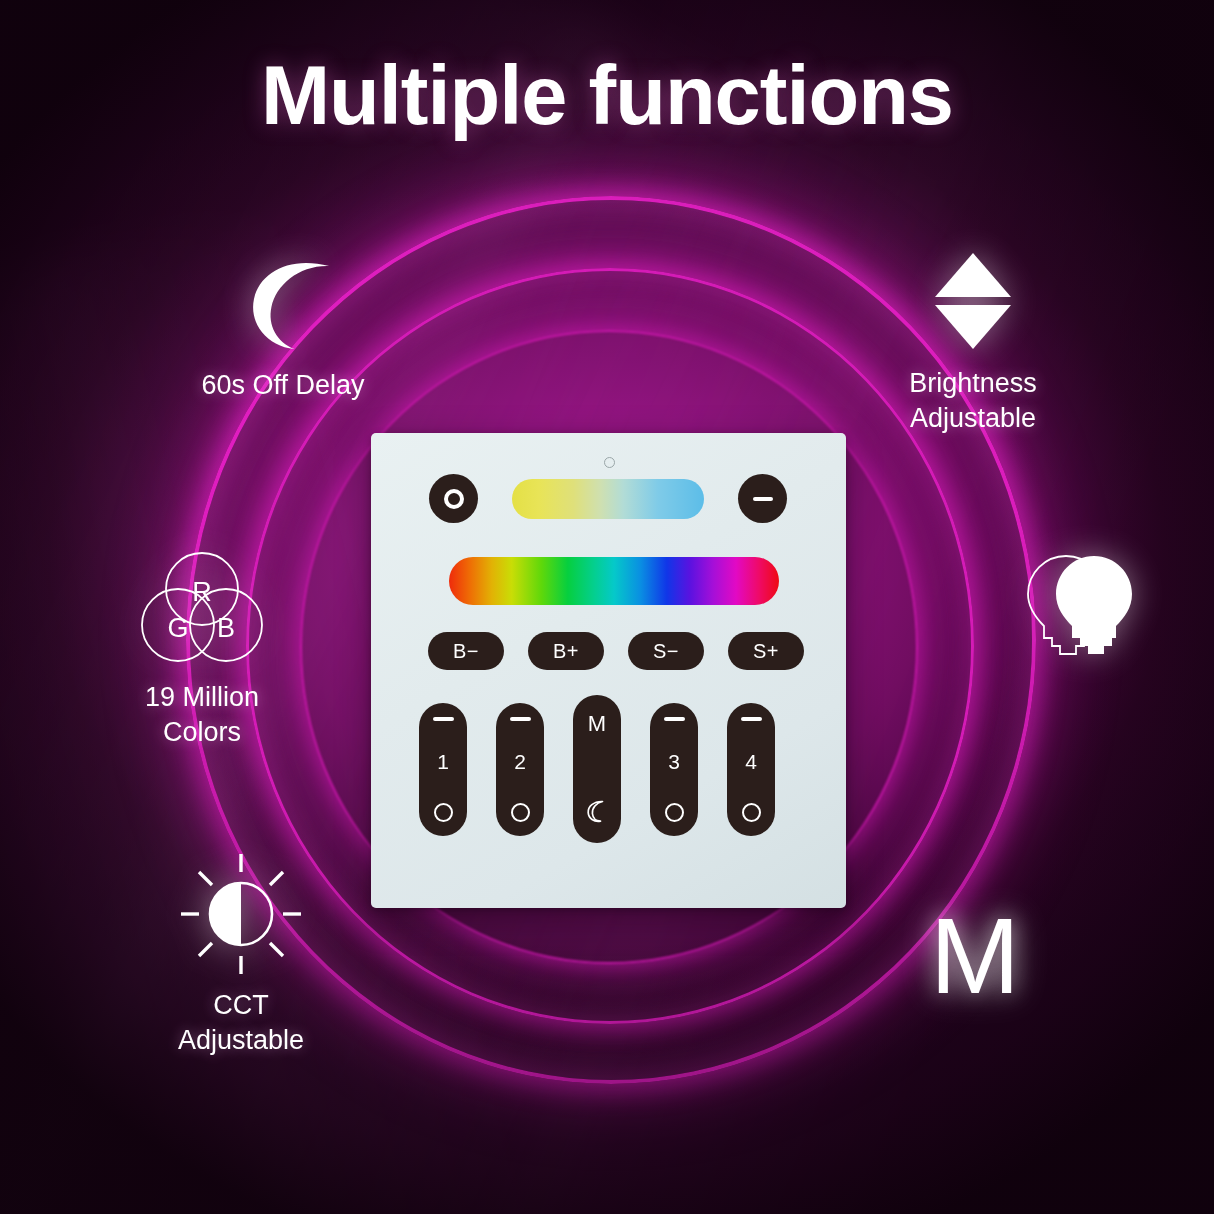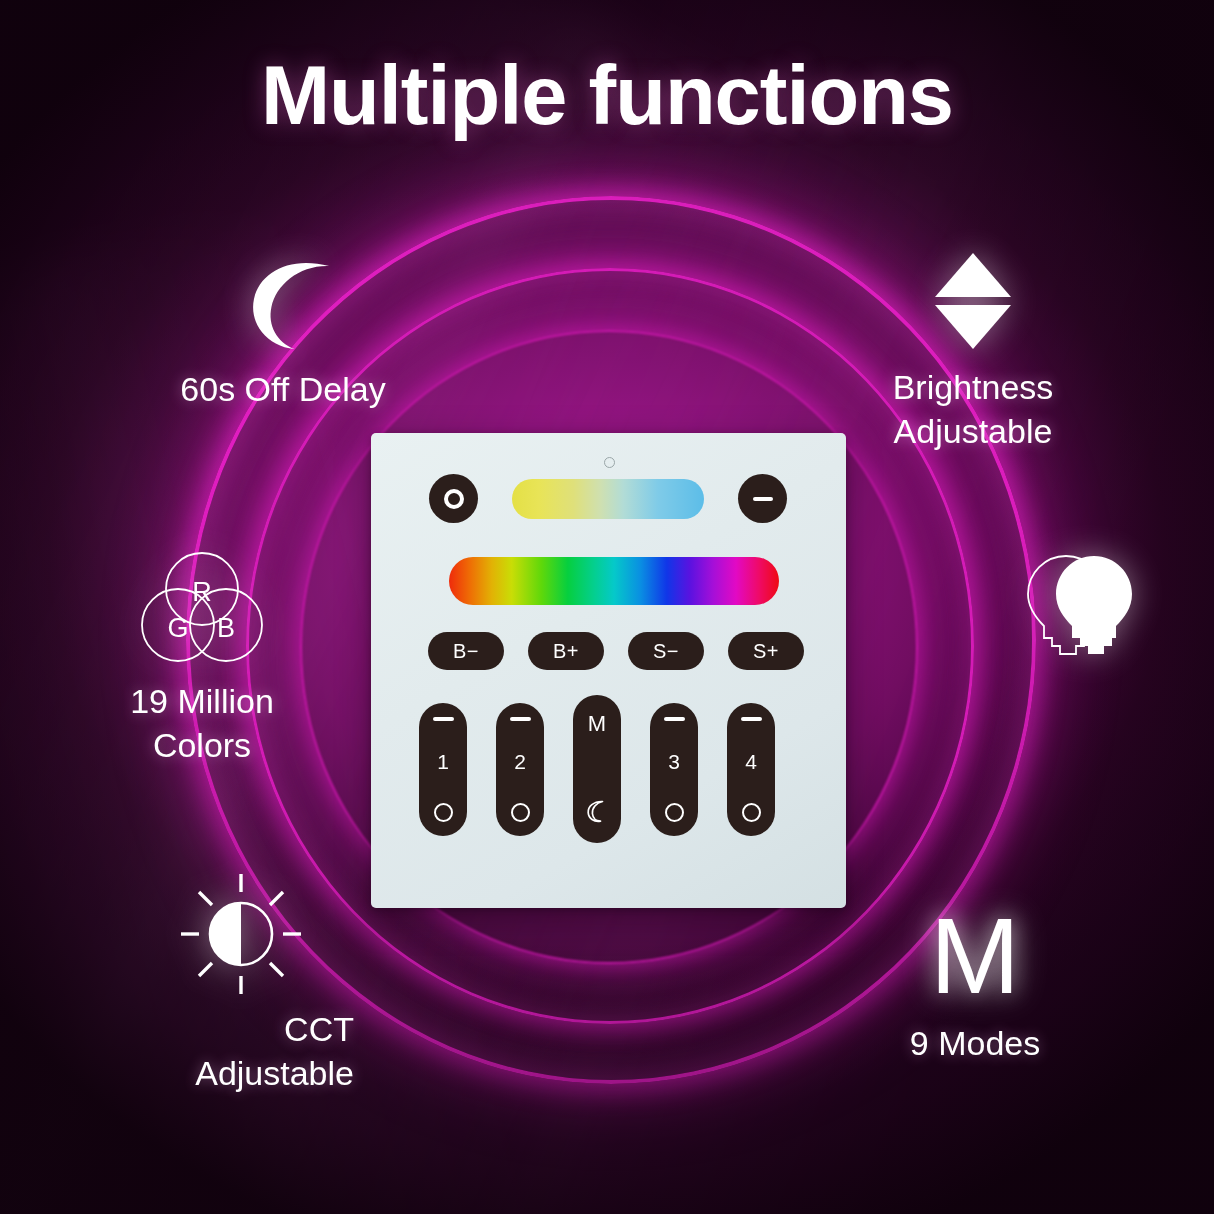--- a/index.html
+++ b/index.html
@@ -78,33 +78,33 @@
     text-shadow:0 0 22px rgba(255,120,230,.35);
   }
 
   
   .feature{position:absolute;text-align:center;color:#fff;}
   .feature .ficon{
     display:flex;align-items:center;justify-content:center;
     filter:drop-shadow(0 0 16px rgba(255,255,255,.42));
   }
   .feature .flabel{
-    margin-top:12px;font-size:34px;line-height:1.28;color:#ffffff;
+    margin-top:12px;font-size:27px;line-height:1.28;color:#ffffff;
     text-shadow:0 0 14px rgba(255,190,250,.45);white-space:pre-line;
   }
 
   #f-delay{left:118px;top:248px;width:330px;}
   #f-delay .ficon{height:108px;}
   #f-bright{left:828px;top:248px;width:290px;}
   #f-bright .ficon{height:106px;}
   #f-rgb{left:52px;top:548px;width:300px;}
   #f-rgb .ficon{height:120px;}
   #f-zone{left:962px;top:546px;width:240px;}
   #f-zone .ficon{height:124px;}
-  #f-cct{left:128px;top:872px;width:226px;text-align:right;}
+  #f-cct{left:128px;top:852px;width:226px;}
   #f-cct .ficon{height:124px;}
   #f-modes{left:880px;top:902px;width:190px;}
   #f-modes .ficon{height:108px;}
 
   .mletter{
     font-size:108px;line-height:1;font-weight:400;color:#fff;
     text-shadow:0 0 22px rgba(255,255,255,.5);
   }
 
   
@@ -257,21 +257,20 @@
       </svg>
     </div>
     <div class="flabel">CCT
 Adjustable</div>
   </div>
 
   <div class="feature" id="f-modes">
     <div class="ficon">
       <span class="mletter">M</span>
     </div>
-    <div class="flabel">9 Modes</div>
   </div>
 
   <div id="panel">
 
     <div id="cct-indicator"></div>
 
     <div id="power-btn" class="pbtn">
       <span class="pwr-ring"></span>
     </div>
 

